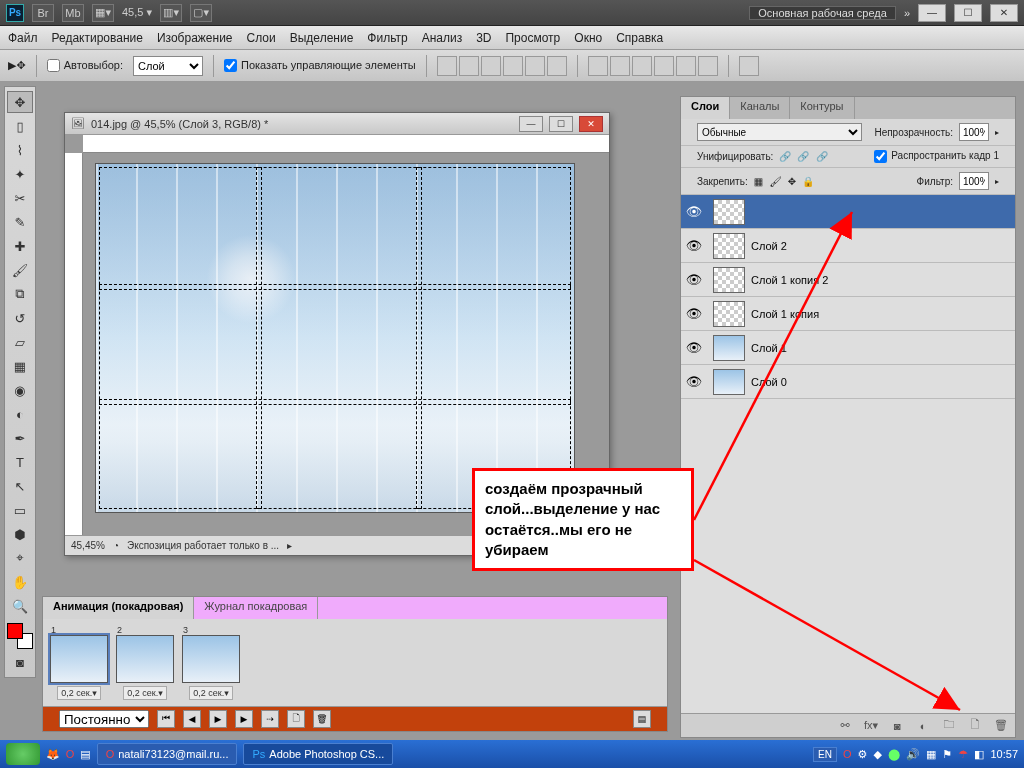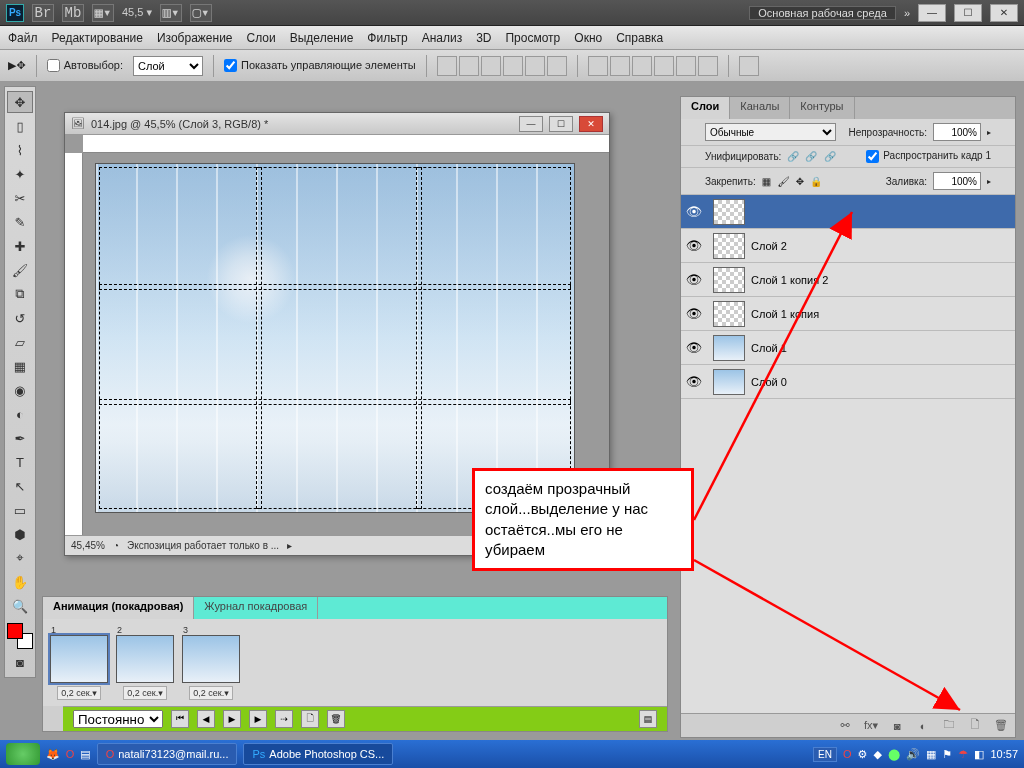--- a/index.html
+++ b/index.html
@@ -1,21 +1,21 @@
 <!DOCTYPE html>
 <html><head>
 <meta charset="utf-8">
 <style>
 * { box-sizing: border-box; margin: 0; padding: 0; font-family: Tahoma, Arial, sans-serif; }
 body { width: 1024px; height: 768px; background: #9a9a9a; overflow: hidden; position: relative; }
 
 
 .app-bar { height: 26px; background: linear-gradient(#555,#444); display: flex; align-items: center; padding: 0 6px; gap: 8px; color: #ddd; font-size: 11px; border-bottom: 1px solid #222; }
 .app-bar .ps-icon { width: 18px; height: 18px; background: #0a2033; border: 1px solid #3aa; color: #3af; font-weight: bold; font-size: 10px; display: flex; align-items: center; justify-content: center; }
-.app-bar .ab-btn { width: 22px; height: 18px; background: #555; border: 1px solid #777; display: flex; align-items: center; justify-content: center; font-size: 14px; color: #ccc; font-family: Liberation Mono, monospace; }
+.app-bar .ab-btn { width: 22px; height: 18px; background: #555; border: 1px solid #777; display: flex; align-items: center; justify-content: center; font-size: 11px; color: #ccc; }
 .app-bar .zoom { font-size: 11px; color: #ccc; }
 .app-bar .spacer { flex: 1; }
 .workspace-pill { background: #3a3a3a; border: 1px solid #666; padding: 0 8px; font-size: 11px; color: #ddd; }
 .win-ctrl { width: 28px; height: 18px; border: 1px solid #999; background: #ddd; color: #333; display: flex; align-items: center; justify-content: center; font-size: 10px; }
 
 
 .menu-bar { height: 24px; background: linear-gradient(#e8e8e8,#cfcfcf); display: flex; align-items: center; padding: 0 8px; gap: 14px; font-size: 12px; color: #222; border-bottom: 1px solid #999; }
 
 
 .options-bar { height: 32px; background: linear-gradient(#dcdcdc,#c5c5c5); display: flex; align-items: center; padding: 0 8px; gap: 10px; font-size: 11px; color: #222; border-bottom: 1px solid #999; }
@@ -51,53 +51,53 @@
 }
 .sel-marquee { position: absolute; border: 1.5px dashed #000; }
 .sel-outer { left: 3px; top: 3px; right: 3px; bottom: 3px; }
 .sel-grid-v1 { left: 160px; top: 3px; width: 0; bottom: 3px; border-left: 1.5px dashed #000; border-right: 1.5px dashed #000; width: 6px; }
 .sel-grid-v2 { left: 320px; top: 3px; width: 6px; bottom: 3px; border-left: 1.5px dashed #000; border-right: 1.5px dashed #000; }
 .sel-grid-h1 { left: 3px; top: 120px; right: 3px; height: 6px; border-top: 1.5px dashed #000; border-bottom: 1.5px dashed #000; }
 .sel-grid-h2 { left: 3px; top: 235px; right: 3px; height: 6px; border-top: 1.5px dashed #000; border-bottom: 1.5px dashed #000; }
 .doc-status { height: 20px; background: #dcdcdc; display: flex; align-items: center; padding: 0 6px; font-size: 10px; color: #333; border-top: 1px solid #999; gap: 8px; }
 
 
-.annot { position: absolute; left: 472px; top: 468px; width: 222px; border: 3px solid #ff0000; background: #fff; padding: 8px 10px; font-size: 15px; font-weight: normal; color: #000; line-height: 1.35; z-index: 50; }
+.annot { position: absolute; left: 472px; top: 468px; width: 222px; border: 3px solid #ff0000; background: #fff; padding: 8px 10px; font-size: 15px; font-weight: bold; color: #000; line-height: 1.35; z-index: 50; }
 svg.arrows { position: absolute; left: 0; top: 0; width: 1024px; height: 740px; pointer-events: none; z-index: 40; }
 
 
 .layers-panel { position: absolute; right: 8px; top: 96px; width: 336px; bottom: 30px; background: #d4d4d4; border: 1px solid #888; display: flex; flex-direction: column; }
 .panel-tabs { height: 22px; background: #b8b8b8; display: flex; font-size: 11px; }
 .panel-tab { padding: 3px 10px; border-right: 1px solid #999; color: #444; }
 .panel-tab.active { background: #d4d4d4; color: #000; font-weight: bold; }
-.panel-row { display: flex; align-items: center; padding: 4px 24px; gap: 6px; font-size: 10px; color: #222; border-bottom: 1px solid #bbb; background: #d8d8d8; }
+.panel-row { display: flex; align-items: center; padding: 4px 16px; gap: 6px; font-size: 10px; color: #222; border-bottom: 1px solid #bbb; background: #d8d8d8; }
 .panel-row select, .panel-row input[type=text] { font-size: 10px; height: 18px; border: 1px solid #888; }
 .panel-row .flex { flex: 1; }
-.pct-box { width: 48px; text-align: right; padding: 0 3px; background: #fff; }
+.pct-box { width: 30px; text-align: right; padding: 0 3px; background: #fff; }
 .layer-list { flex: 1; overflow: auto; background: #dedede; }
 .layer { display: flex; align-items: center; height: 34px; border-bottom: 1px solid #bbb; font-size: 11px; }
 .layer.selected { background: #3e6aab; color: #fff; }
 .layer .eye { width: 26px; display: flex; align-items: center; justify-content: center; font-size: 13px; }
 .layer .thumb { width: 32px; height: 26px; margin: 0 6px; background:
   repeating-conic-gradient(#ccc 0 25%, #fff 0 50%) 0 0/8px 8px; border: 1px solid #666; position: relative; }
 .layer .thumb.photo::after { content: ''; position: absolute; inset: 0; background: linear-gradient(180deg,#9cc4e6,#e8f0f8); }
 .layer .name { flex: 1; }
 .panel-footer { height: 24px; background: #cfcfcf; border-top: 1px solid #999; display: flex; align-items: center; justify-content: flex-end; padding: 0 6px; gap: 10px; font-size: 11px; color: #555; }
 .panel-footer .ic { width: 16px; height: 16px; display: flex; align-items: center; justify-content: center; }
 
 
 .anim-panel { position: absolute; left: 42px; top: 596px; width: 626px; height: 136px; background: #cfcfcf; border: 1px solid #888; display: flex; flex-direction: column; }
-.anim-tabs { height: 22px; background: #5eead4; display: flex; font-size: 11px; }
+.anim-tabs { height: 22px; background: #f0abfc; display: flex; font-size: 11px; }
 .anim-frames { flex: 1; display: flex; padding: 6px; gap: 6px; background: #d8d8d8; }
 .frame { width: 60px; display: flex; flex-direction: column; align-items: center; font-size: 9px; color: #333; }
 .frame .fthumb { width: 58px; height: 48px; background: linear-gradient(180deg,#9cc4e6,#e8f0f8); border: 1px solid #555; }
 .frame.sel .fthumb { outline: 2px solid #5a7fbc; }
 .frame .fnum { align-self: flex-start; padding-left: 2px; font-size: 9px; }
 .frame .fdelay { margin-top: 3px; background: #ececec; padding: 1px 3px; border: 1px solid #aaa; }
-.anim-ctrl { height: 26px; background: #84cc16; border-top: 1px solid #999; display: flex; align-items: center; padding: 0 10px; gap: 8px; font-size: 10px; margin-left: 20px; }
+.anim-ctrl { height: 26px; background: #c2410c; border-top: 1px solid #999; display: flex; align-items: center; padding: 0 16px; gap: 8px; font-size: 10px; }
 .anim-ctrl .pb { width: 18px; height: 18px; border: 1px solid #888; background: #ddd; display: flex; align-items: center; justify-content: center; font-size: 9px; }
 
 
 .taskbar { position: absolute; left: 0; bottom: 0; right: 0; height: 28px; background: linear-gradient(#2a6fd4,#1a4fa8); display: flex; align-items: center; padding: 0 6px; gap: 6px; color: #fff; font-size: 11px; }
 .taskbar .start { width: 34px; height: 22px; background: radial-gradient(circle,#6c6,#393); border-radius: 4px; }
 .taskbar .tbtn { height: 22px; padding: 0 8px; background: #2a5cb0; border: 1px solid #4a7fd0; display: flex; align-items: center; gap: 4px; border-radius: 2px; }
 .taskbar .tbtn.active { background: #174a9c; }
 .taskbar .spacer { flex: 1; }
 .taskbar .tray { display: flex; align-items: center; gap: 6px; }
 .taskbar .clock { font-size: 11px; }
@@ -272,21 +272,21 @@
         <span>Распространить кадр 1</span>
     </label>
   </div>
   <div class="panel-row">
     <span>Закрепить:</span>
     <span>▦</span>
     <span>🖌</span>
     <span>✥</span>
     <span>🔒</span>
     <div class="flex"></div>
-    <span>Заливка:</span>
+    <span>Фильтр:</span>
     <input type="text" class="pct-box" value="100%" style="">
     <span class="chev">▸</span>
   </div>
   <div class="layer-list" id="layer-list">
       <div class="layer selected">
         <div class="eye">👁</div>
         <div class="thumb"></div>
       </div>
       <div class="layer">
         <div class="eye">👁</div>

